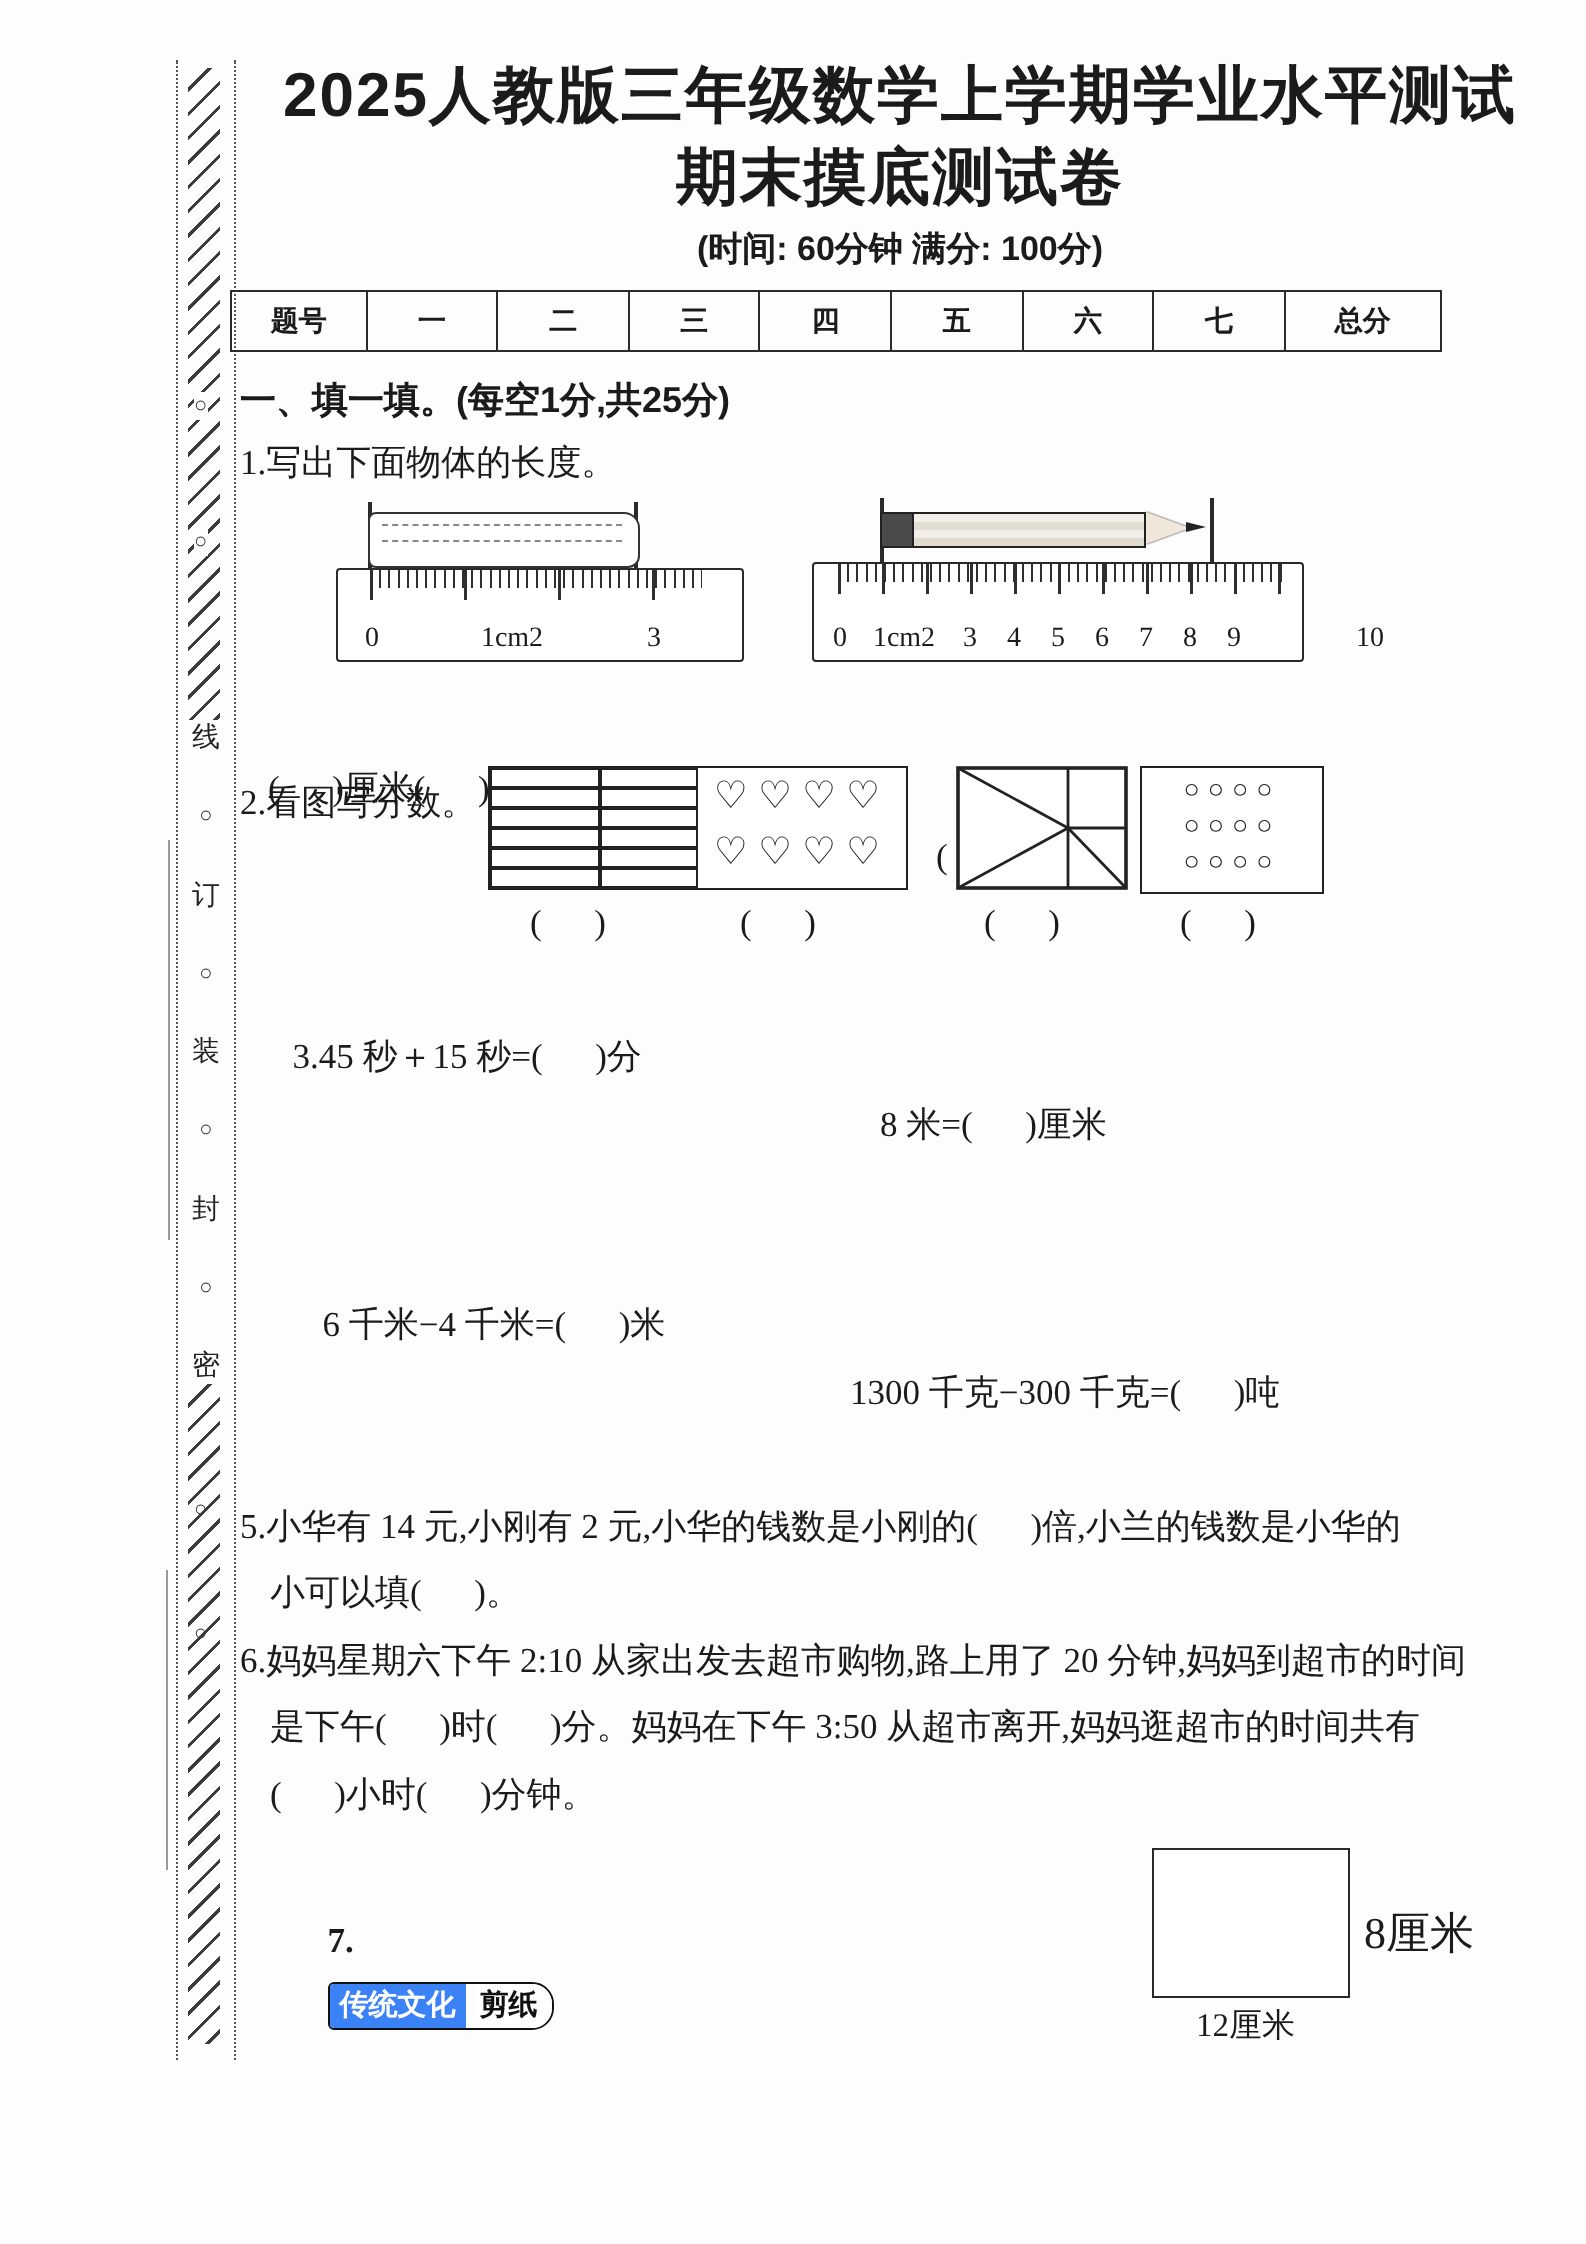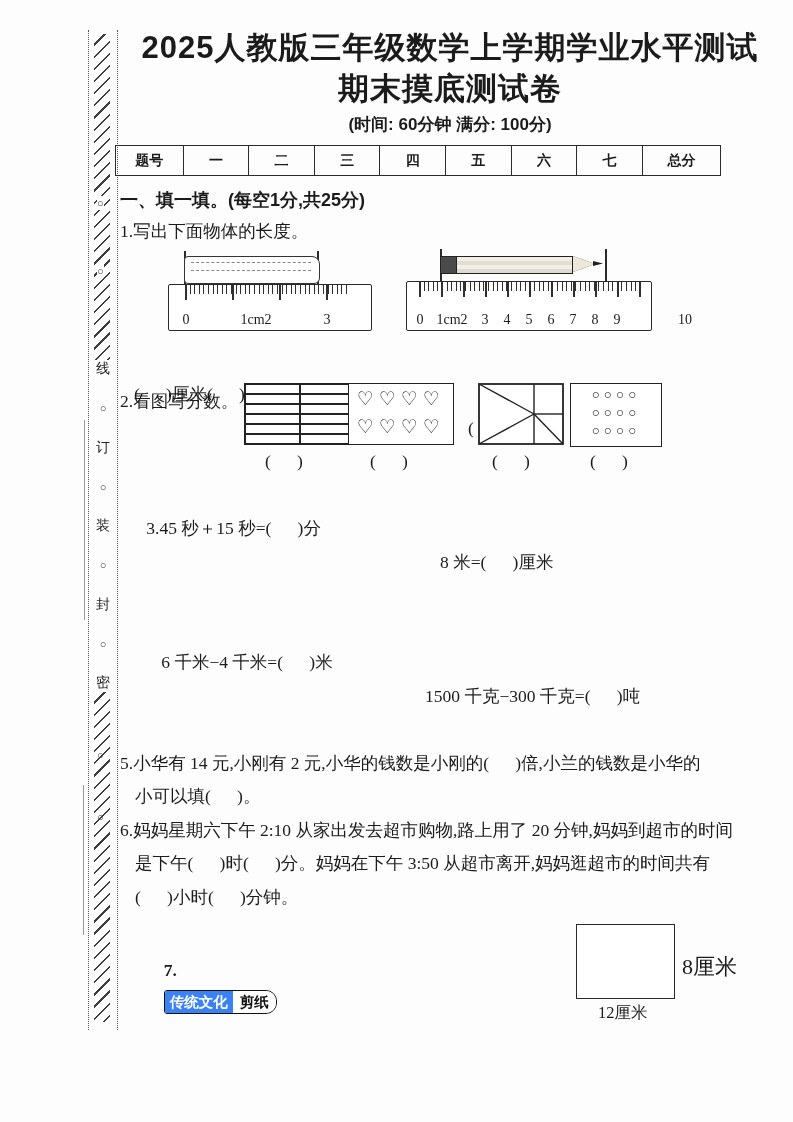--- a/index.html
+++ b/index.html
@@ -206,21 +206,21 @@
       <span class="line abs" style="left:372px;top:62px;">(      )</span>
       <span class="line abs" style="left:470px;top:62px;">(      )</span>
     </div>
 
     <div class="line rel">
       <span>3.45 秒＋15 秒=(      )分</span>
       <span class="abs" style="left:320px;">8 米=(      )厘米</span>
     </div>
     <div class="line rel cont">
       <span>6 千米−4 千米=(      )米</span>
-      <span class="abs" style="left:305px;">1500 千克−300 千克=(      )吨</span>
+      <span class="abs" style="left:305px;">1300 千克−300 千克=(      )吨</span>
     </div>
 
     <div class="line">5.小华有 14 元,小刚有 2 元,小华的钱数是小刚的(      )倍,小兰的钱数是小华的</div>
 
     <div class="line cont">小可以填(      )。</div>
 
     <div class="line">6.妈妈星期六下午 2:10 从家出发去超市购物,路上用了 20 分钟,妈妈到超市的时间</div>
     <div class="line cont">是下午(      )时(      )分。妈妈在下午 3:50 从超市离开,妈妈逛超市的时间共有</div>
     <div class="line cont">(      )小时(      )分钟。</div>
 

